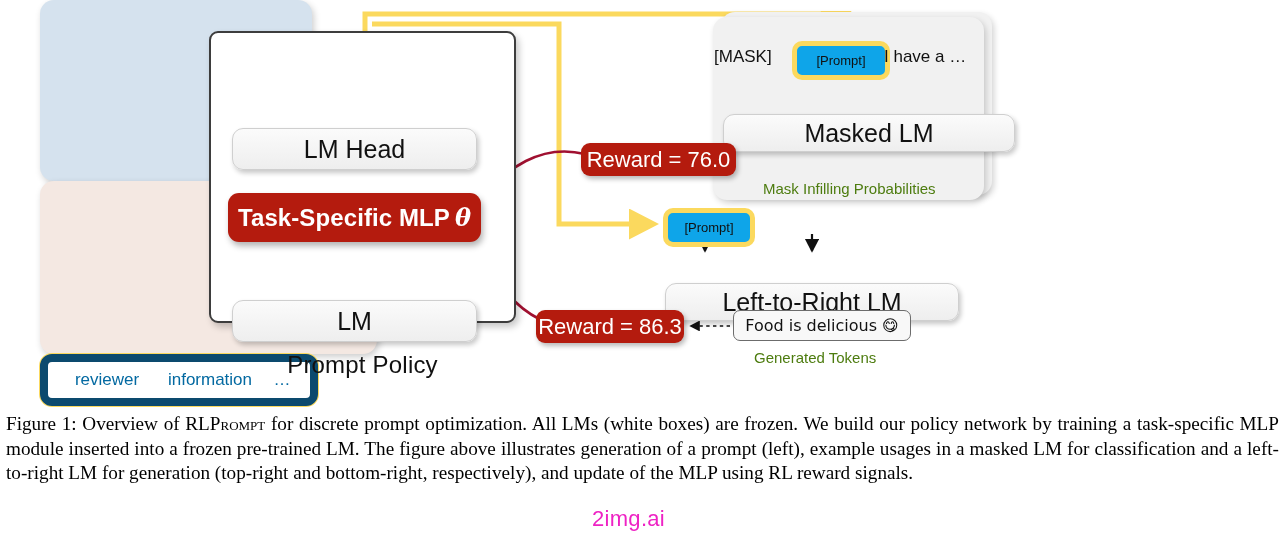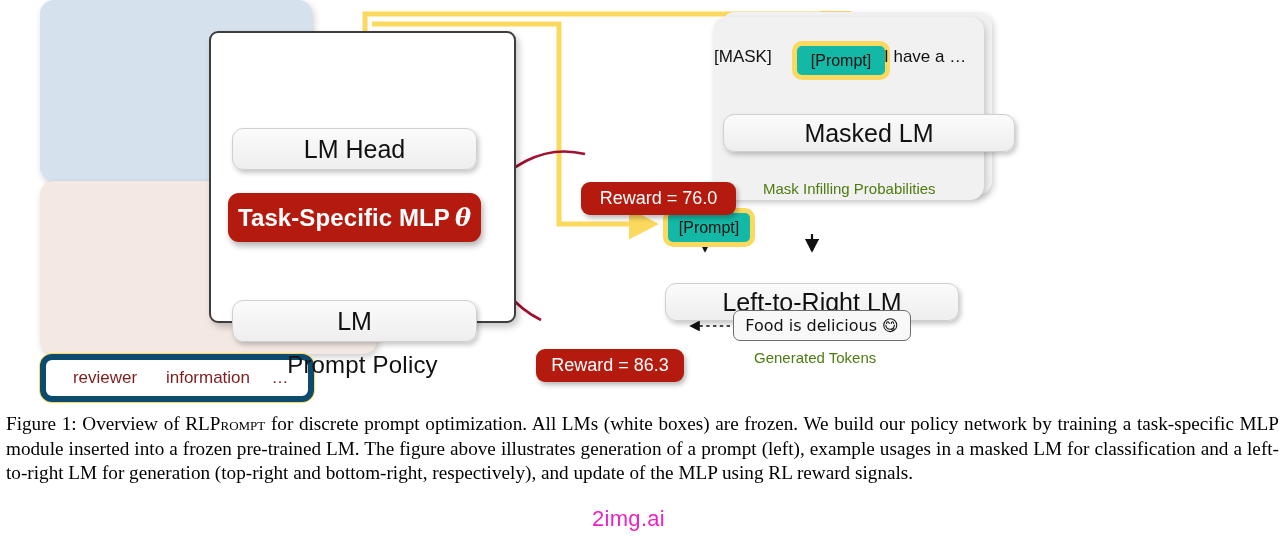--- a/index.html
+++ b/index.html
@@ -50,24 +50,24 @@
     background:#b41b0e;border-radius:11px;
     box-shadow:2px 4px 6px rgba(0,0,0,.3);
     color:#fff;font-size:24px;font-weight:bold;letter-spacing:.1px;
   }
   #mlp .theta{font-style:italic;font-weight:bold;font-family:"DejaVu Serif",serif;margin-left:5px;}
 
   
   #token-row{
     left:234px;top:47px;width:262px;height:36px;
     background:#fff;
-    border:6px solid #0c4a6e;border-radius:12px;
+    border:8px solid #0c4a6e;border-radius:12px;
     box-shadow:0 0 0 1px #fbd95e;
     display:flex;align-items:center;justify-content:center;
-    gap:0px;font-size:17px;color:#7f1d1d;
+    gap:0px;font-size:17px;color:#0369a1;
   }
   #token-row span{display:inline-block;}
   .tok-a{width:96px;text-align:center;}
   .tok-b{width:110px;text-align:center;}
   .tok-c{width:34px;text-align:center;}
 
   
   .stackcard{
     position:absolute;background:#f1f1f1;
     border-radius:14px;box-shadow:2px 3px 6px rgba(0,0,0,.18);
@@ -87,24 +87,24 @@
   }
 
   
   .tokenlabel{position:absolute;font-size:17px;color:#111;white-space:nowrap;}
   #mask-token{left:714px;top:47px;}
   #ihave-token{left:884px;top:47px;}
   #food-token{left:758px;top:213px;}
 
   .hl-prompt{
     position:absolute;
-    background:#14b8a6;border:4px solid #fbd95e;border-radius:9px;
+    background:#0ea5e9;border:4px solid #fbd95e;border-radius:9px;
     box-shadow:0 0 0 1px #fbd95e;
     display:flex;align-items:center;justify-content:center;
-    font-size:16px;color:#111;white-space:nowrap;
+    font-size:13px;color:#111;white-space:nowrap;
   }
   #prompt-top{left:793px;top:42px;width:88px;height:29px;}
   #prompt-bottom{left:664px;top:209px;width:82px;height:29px;}
 
   #masked-lm{left:723px;top:86px;width:292px;height:38px;font-size:25px;}
   #l2r-lm{left:665px;top:255px;width:294px;height:38px;font-size:25px;}
 
   .outbox{
     position:absolute;background:#f8f8f8;
     border:1.6px solid #6c6c6c;border-radius:7px;
@@ -118,23 +118,22 @@
   .panel-caption{
     position:absolute;font-size:15px;color:#4d7c0f;white-space:nowrap;
   }
   #mask-caption{left:763px;top:180px;}
   #gen-caption{left:754px;top:349px;}
 
   
   .reward{
     position:absolute;background:#b41b0e;color:#fff;
     border-radius:9px;display:flex;align-items:center;justify-content:center;
-    font-size:18px;white-space:nowrap;
+    font-size:22px;white-space:nowrap;
     box-shadow:2px 3px 5px rgba(0,0,0,.28);
-    margin-top:39px;
   }
   #reward-top{left:581px;top:143px;width:155px;height:33px;}
   #reward-bottom{left:536px;top:310px;width:148px;height:33px;}
 
   .emoji{font-family:"DejaVu Sans",sans-serif;font-size:16px;}
 
   
   #caption{
     position:absolute;left:6px;top:412px;width:1273px;
     font-family:"Liberation Serif",serif;

